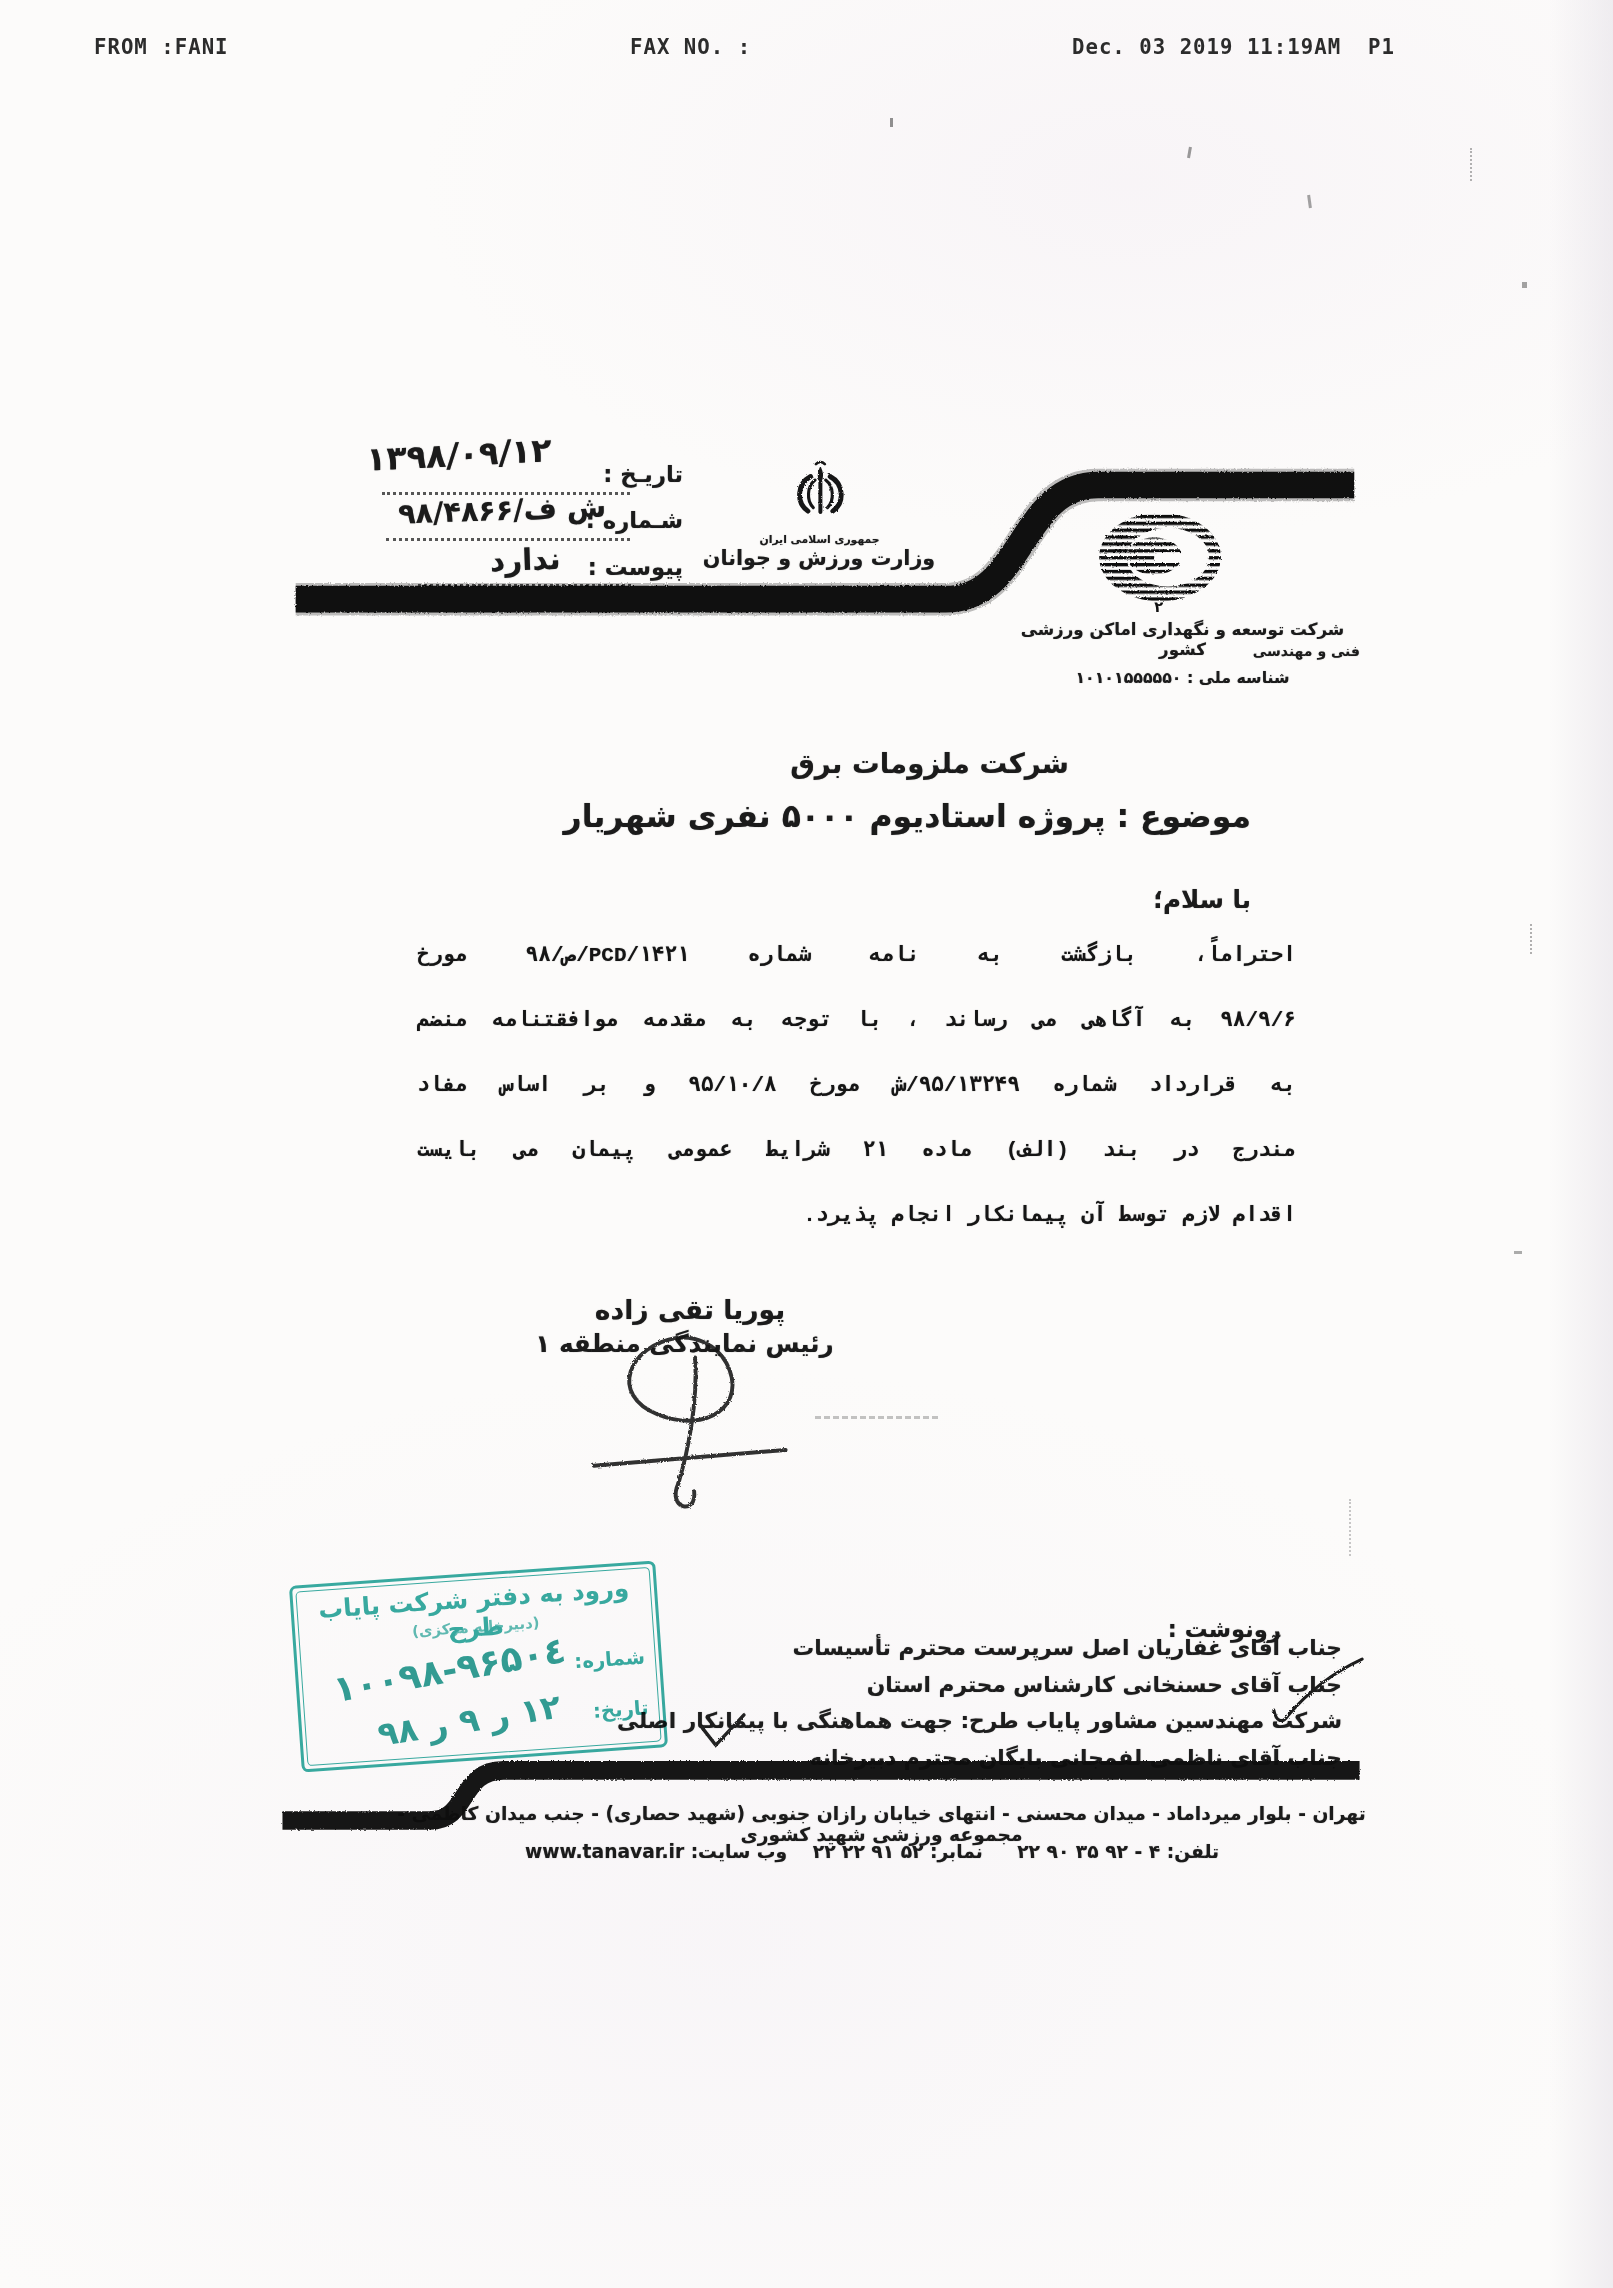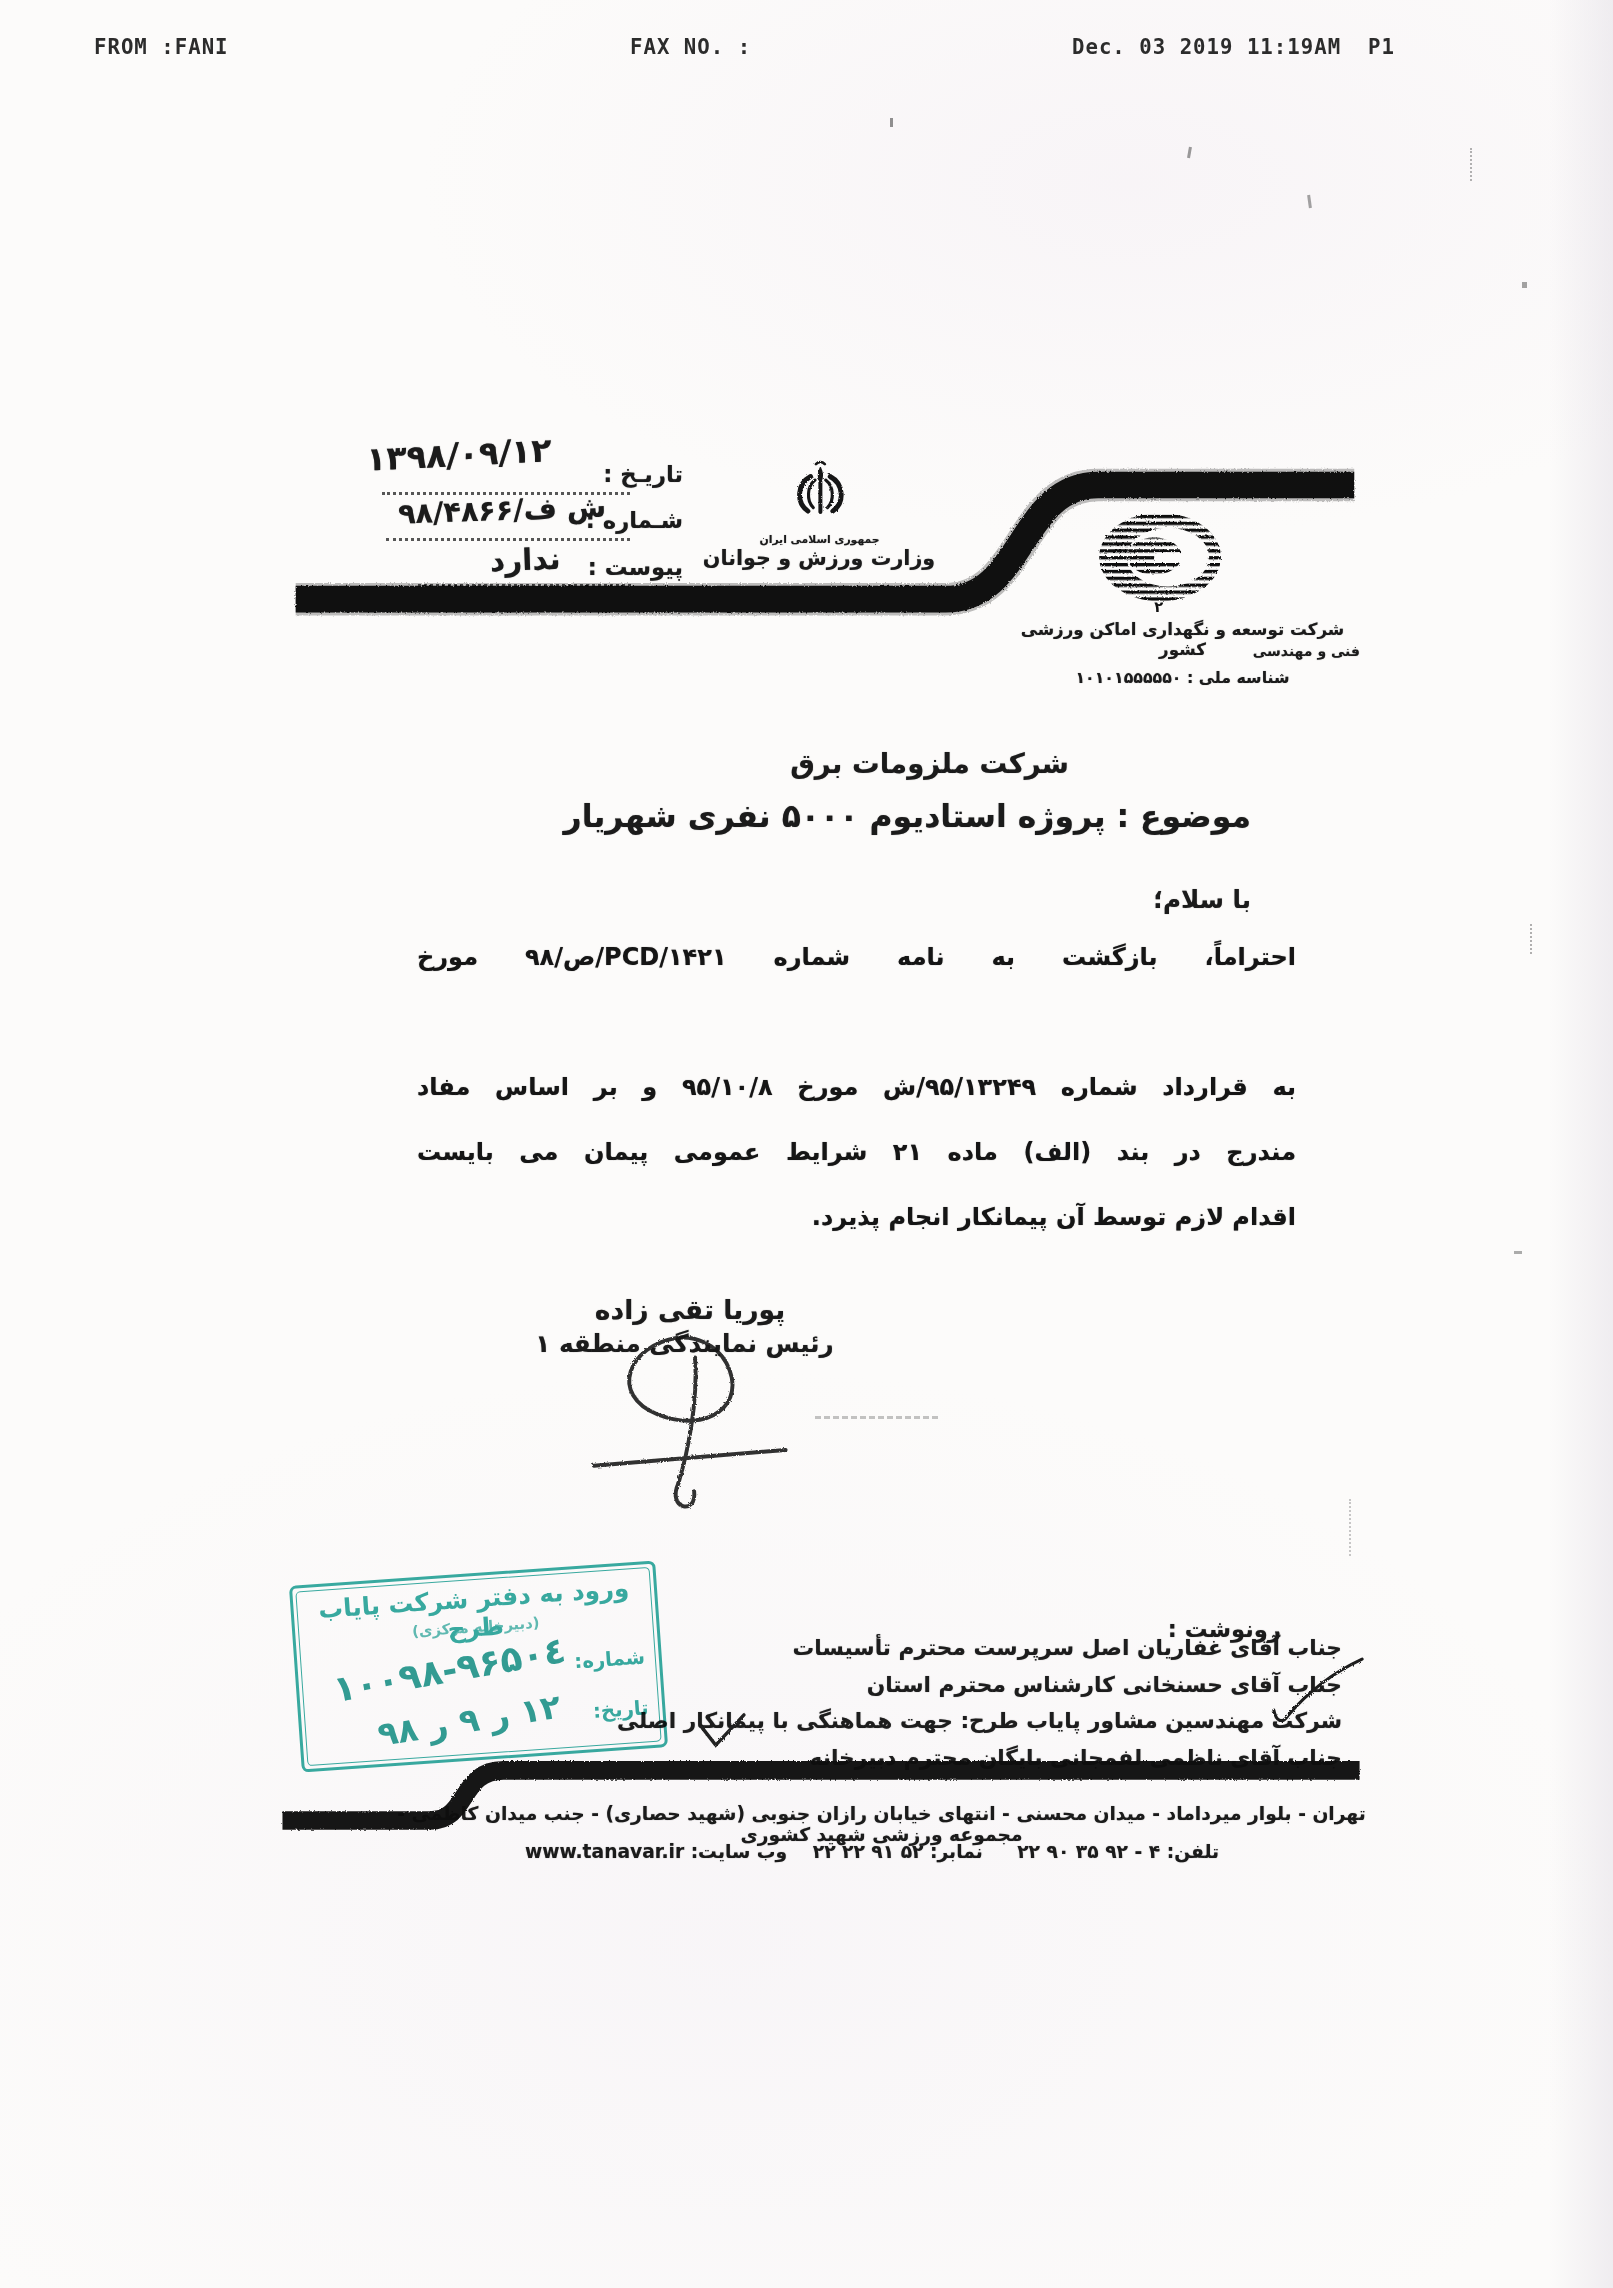--- a/index.html
+++ b/index.html
@@ -10,23 +10,23 @@
       radial-gradient(1379px 887px at 45% 85%, rgba(242,237,244,.4), rgba(242,237,244,0) 65%),
       #fcfbfa;
     font-family:"DejaVu Sans", sans-serif; color:#1a1a1a;}
   .abs{position:absolute;}
   .fax{font-family:"DejaVu Sans Mono", monospace;font-size:20.7px;font-weight:600;color:#2c2c2c;
        letter-spacing:1px;transform:scaleY(1.06);white-space:pre;}
   .fa{direction:rtl;font-weight:700;color:#1b1b1b;text-shadow:0 0 1px rgba(25,25,25,.5);}
   .ltr{direction:ltr;unicode-bidi:isolate;display:inline-block;}
   .hand{transform-origin:center;white-space:nowrap;}
   .dots{border-bottom:3px dotted #3a3a3a;height:0;opacity:.85;}
-  .body-line{position:absolute;right:318px;width:879px;font-size:24px;line-height:1.3;
+  .body-line{position:absolute;right:318px;width:879px;font-size:21px;line-height:1.3;
        direction:rtl;font-weight:700;color:#151515;text-align:justify;text-align-last:justify;
-       text-shadow:0 0 1px rgba(20,20,20,.55);}
+       text-shadow:0 0 1px rgba(20,20,20,.55);font-family:Liberation Mono, monospace;}
   .body-line.last{text-align-last:right;}
   .cc-item{position:absolute;right:272px;direction:rtl;font-weight:700;font-size:21.7px;
        color:#1d1d1d;white-space:nowrap;text-shadow:0 0 1px rgba(25,25,25,.5);z-index:2;}
   .stamp{position:absolute;left:295px;top:1573px;width:361px;height:181px;
        transform:rotate(-4deg);transform-origin:center;z-index:5;
        border:3px solid #2aa79c;border-radius:6.9px;opacity:.93;mix-blend-mode:multiply;}
   .stamp-inner{position:absolute;inset:3px;border:1.5px solid #2aa79c;border-radius:4.9px;}
   .stamp .t{color:#2aa79c;direction:rtl;font-weight:700;text-align:center;}
   .stamp-row{position:absolute;direction:rtl;display:flex;align-items:flex-start;gap:7.9px;color:#2aa79c;}
   .speck{position:absolute;background:#4a4a4a;}
@@ -95,20 +95,21 @@
   <div class="abs fa" style="left:1005px;top:668px;width:355px;text-align:center;font-size:15.8px;font-weight:600;">
     <span>شناسه ملی :</span>
     <span class="ltr">۱۰۱۰۱۵۵۵۵۵۰</span>
   </div>
 
   <div class="abs fa" style="right:545px;top:747px;font-size:27.6px;">شرکت ملزومات برق</div>
   <div class="abs fa" style="right:363px;top:798px;font-size:31.5px;">موضوع : پروژه استادیوم ۵۰۰۰ نفری شهریار</div>
   <div class="abs fa" style="right:363px;top:885px;font-size:24.6px;">با سلام؛</div>
 
   <div class="body-line" style="top:942px;">احتراماً، بازگشت به نامه شماره ۱۴۲۱/PCD/ص/۹۸ مورخ</div>
+  <div class="body-line" style="top:1007px;">۹۸/۹/۶ به آگاهی می رساند ، با توجه به مقدمه موافقتنامه منضم</div>
   <div class="body-line" style="top:1072px;">به قرارداد شماره ۹۵/۱۳۲۴۹/ش مورخ ۹۵/۱۰/۸ و بر اساس مفاد</div>
   <div class="body-line" style="top:1137px;">مندرج در بند (الف) ماده ۲۱ شرایط عمومی پیمان می بایست</div>
   <div class="body-line last" style="top:1202px;">اقدام لازم توسط آن پیمانکار انجام پذیرد.</div>
 
   <div class="abs fa" style="left:552px;top:1294px;width:276px;text-align:center;font-size:26.6px;">پوریا تقی زاده</div>
   <div class="abs fa" style="left:522px;top:1329px;width:325px;text-align:center;font-size:24.6px;">رئیس نمایندگی منطقه ۱</div>
   <svg class="abs" style="left:579px;top:1316px;" width="246" height="197" viewBox="0 0 250 200">
     <g stroke="#161616" stroke-width="4" fill="none" stroke-linecap="round" opacity=".88" filter="url(#rough)">
       <path d="M100,22 C50,30 30,80 80,100 C130,120 172,90 150,48 C139,28 118,20 100,22"></path>
       <path d="M118,42 C121,90 110,140 101,170"></path>

